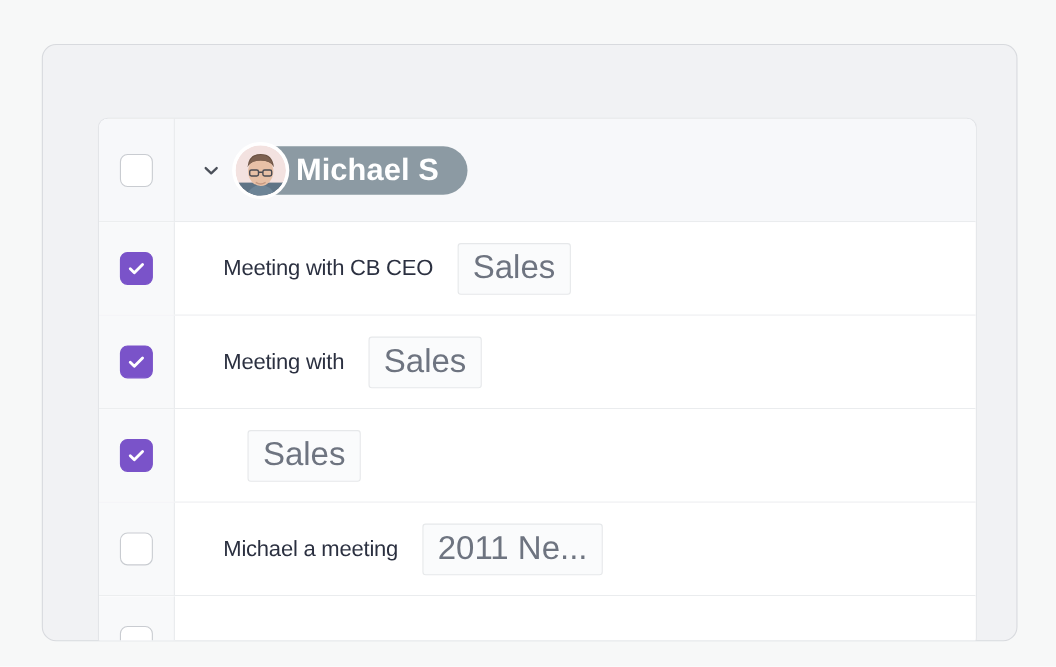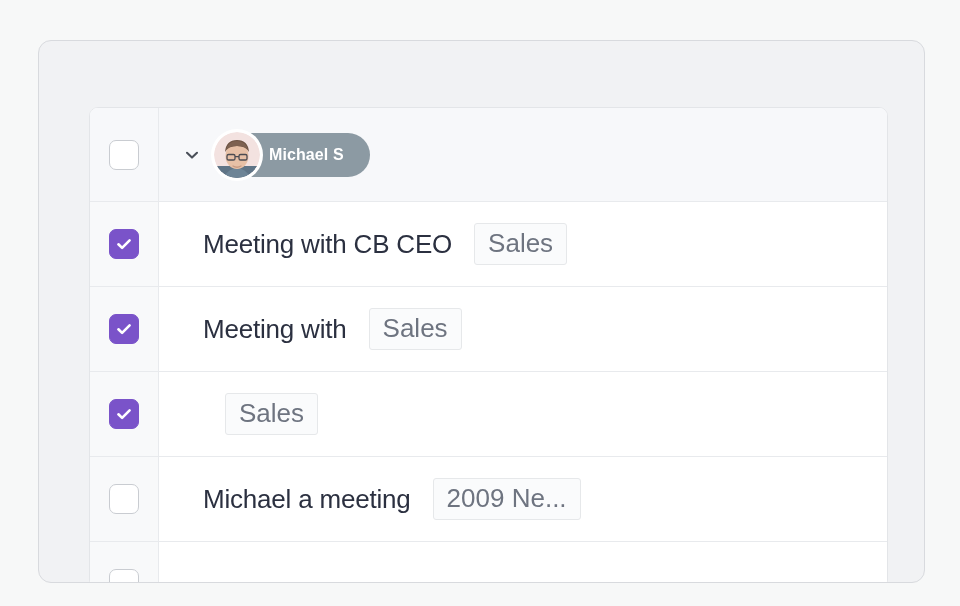--- a/index.html
+++ b/index.html
@@ -100,29 +100,29 @@
     align-items: center;
     padding-left: 44px;
     box-sizing: border-box;
     min-width: 0;
   }
   .group-header .content-cell {
     padding-left: 22px;
   }
 
   .task-title {
-    font-size: 26px;
+    font-size: 20px;
     color: #2b3040;
     letter-spacing: -0.2px;
     white-space: nowrap;
   }
 
   .tag {
     margin-left: 22px;
-    font-size: 26px;
+    font-size: 30px;
     color: #6e7480;
     background: #fafbfc;
     border: 1px solid #e6e8ea;
     border-radius: 3px;
     padding: 5px 13px 7px 13px;
     white-space: nowrap;
     line-height: 1.1;
   }
 
   
@@ -141,21 +141,21 @@
     display: inline-flex;
     align-items: center;
     height: 44px;
     background: #8c9aa3;
     border-radius: 22px;
     padding-left: 52px;
     padding-right: 26px;
     box-sizing: border-box;
   }
   .assignee-name {
-    font-size: 16px;
+    font-size: 28px;
     font-weight: bold;
     color: #ffffff;
     white-space: nowrap;
     letter-spacing: 0.1px;
   }
   .avatar {
     position: absolute;
     left: -6px;
     top: -4px;
     width: 52px;
@@ -272,21 +272,21 @@
           <div class="content-cell">
             <span class="tag">Sales</span>
           </div>
         </div>
         <div class="trow">
           <div class="cb-cell">
             <div class="checkbox"></div>
           </div>
           <div class="content-cell">
             <span class="task-title">Michael a meeting</span>
-            <span class="tag">2009 Ne...</span>
+            <span class="tag">2011 Ne...</span>
           </div>
         </div>
         <div class="trow clipped">
           <div class="cb-cell">
             <div class="checkbox"></div>
           </div>
           <div class="content-cell">
             <span class="task-title"></span>
           </div>
         </div>

